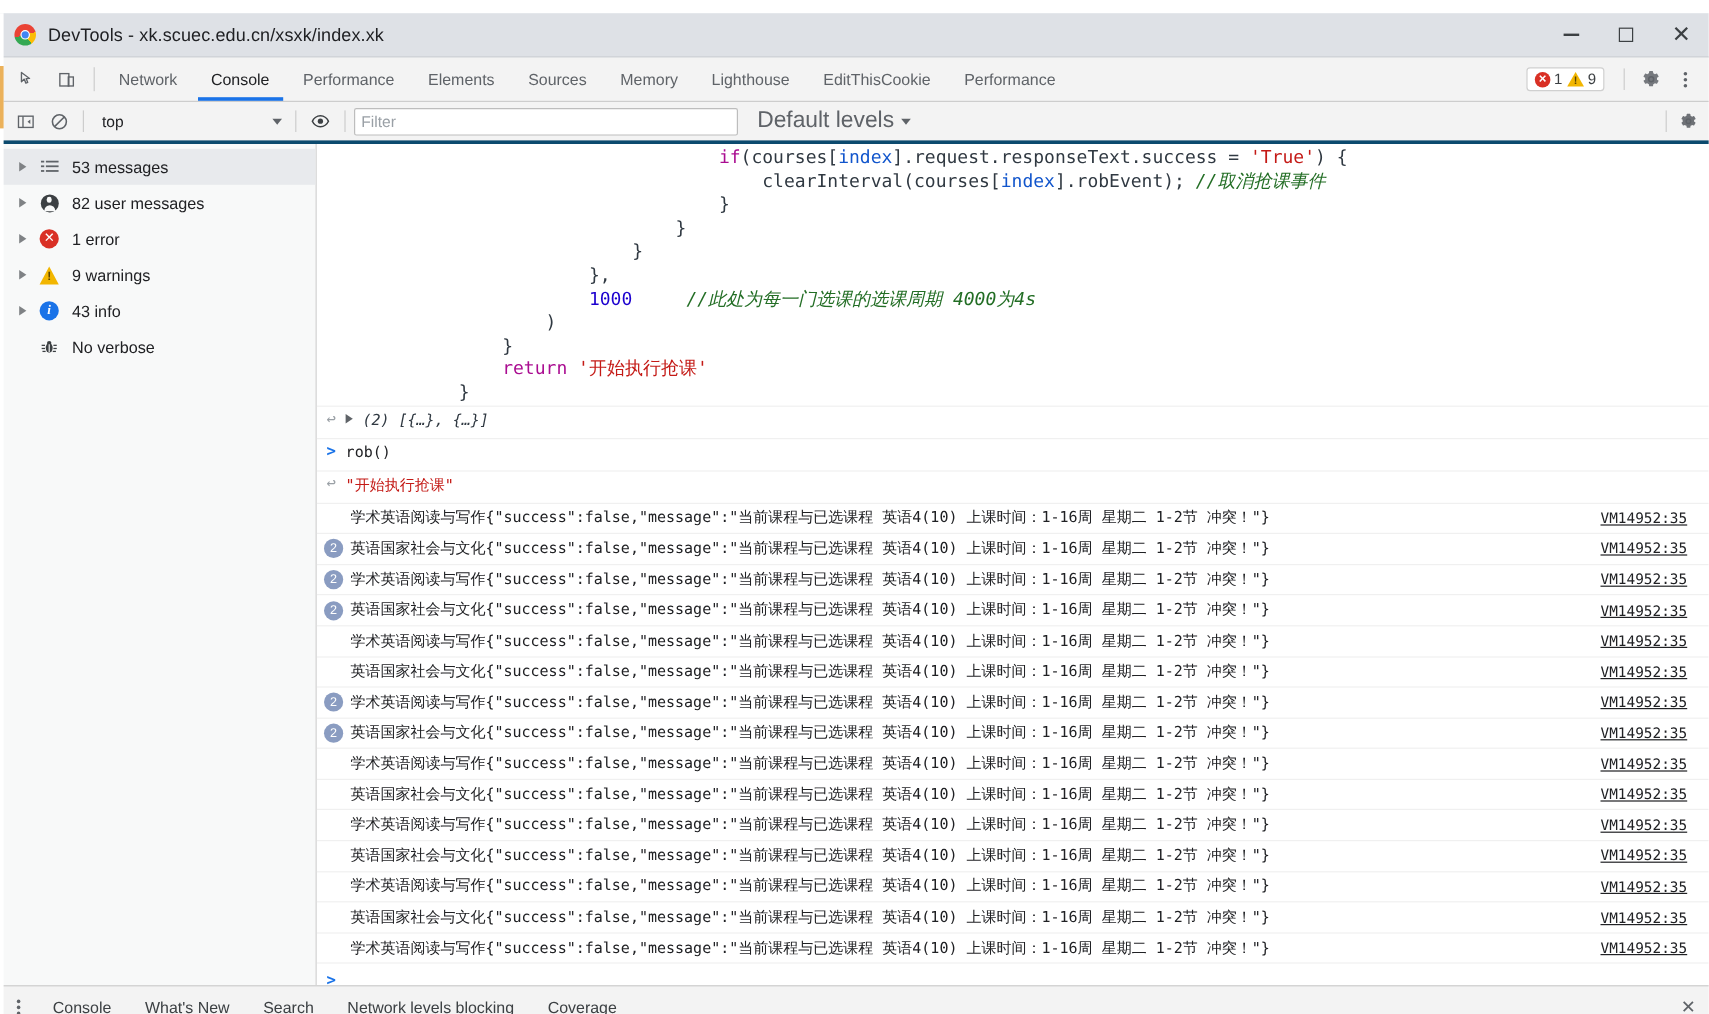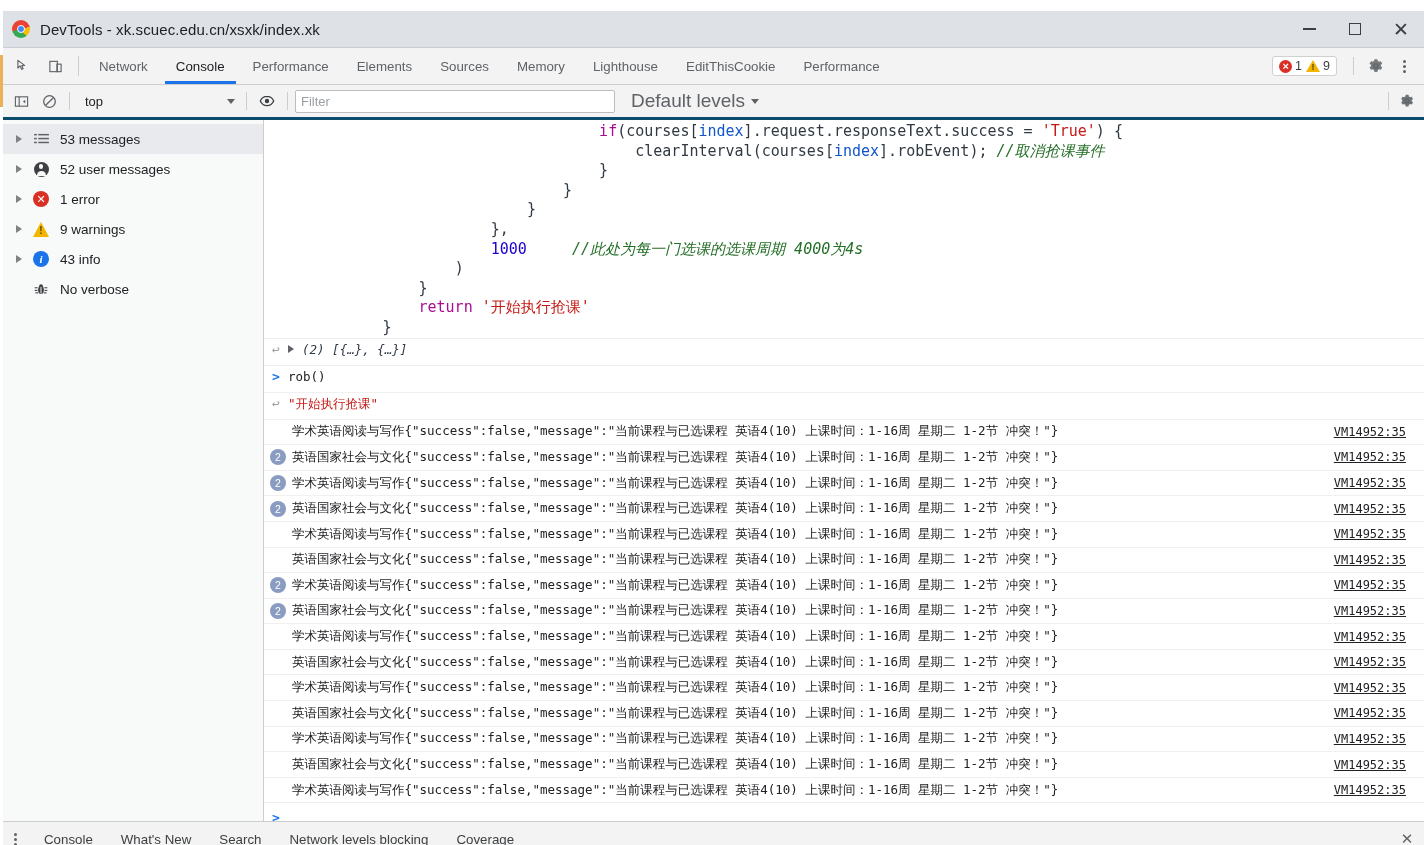--- a/index.html
+++ b/index.html
@@ -607,21 +607,21 @@
         </span>
         <span>53 messages</span>
       </div>
       <div class="side-row">
         <span class="side-arrow">
             <i></i>
           </span>
         <span class="side-ico">
             <span class="ico-user"></span>
           </span>
-        <span>52 user messages</span>
+        <span>82 user messages</span>
       </div>
       <div class="side-row">
         <span class="side-arrow">
             <i></i>
           </span>
         <span class="side-ico">
             <span class="ico-err">✕</span>
           </span>
         <span>1 error</span>
       </div>

